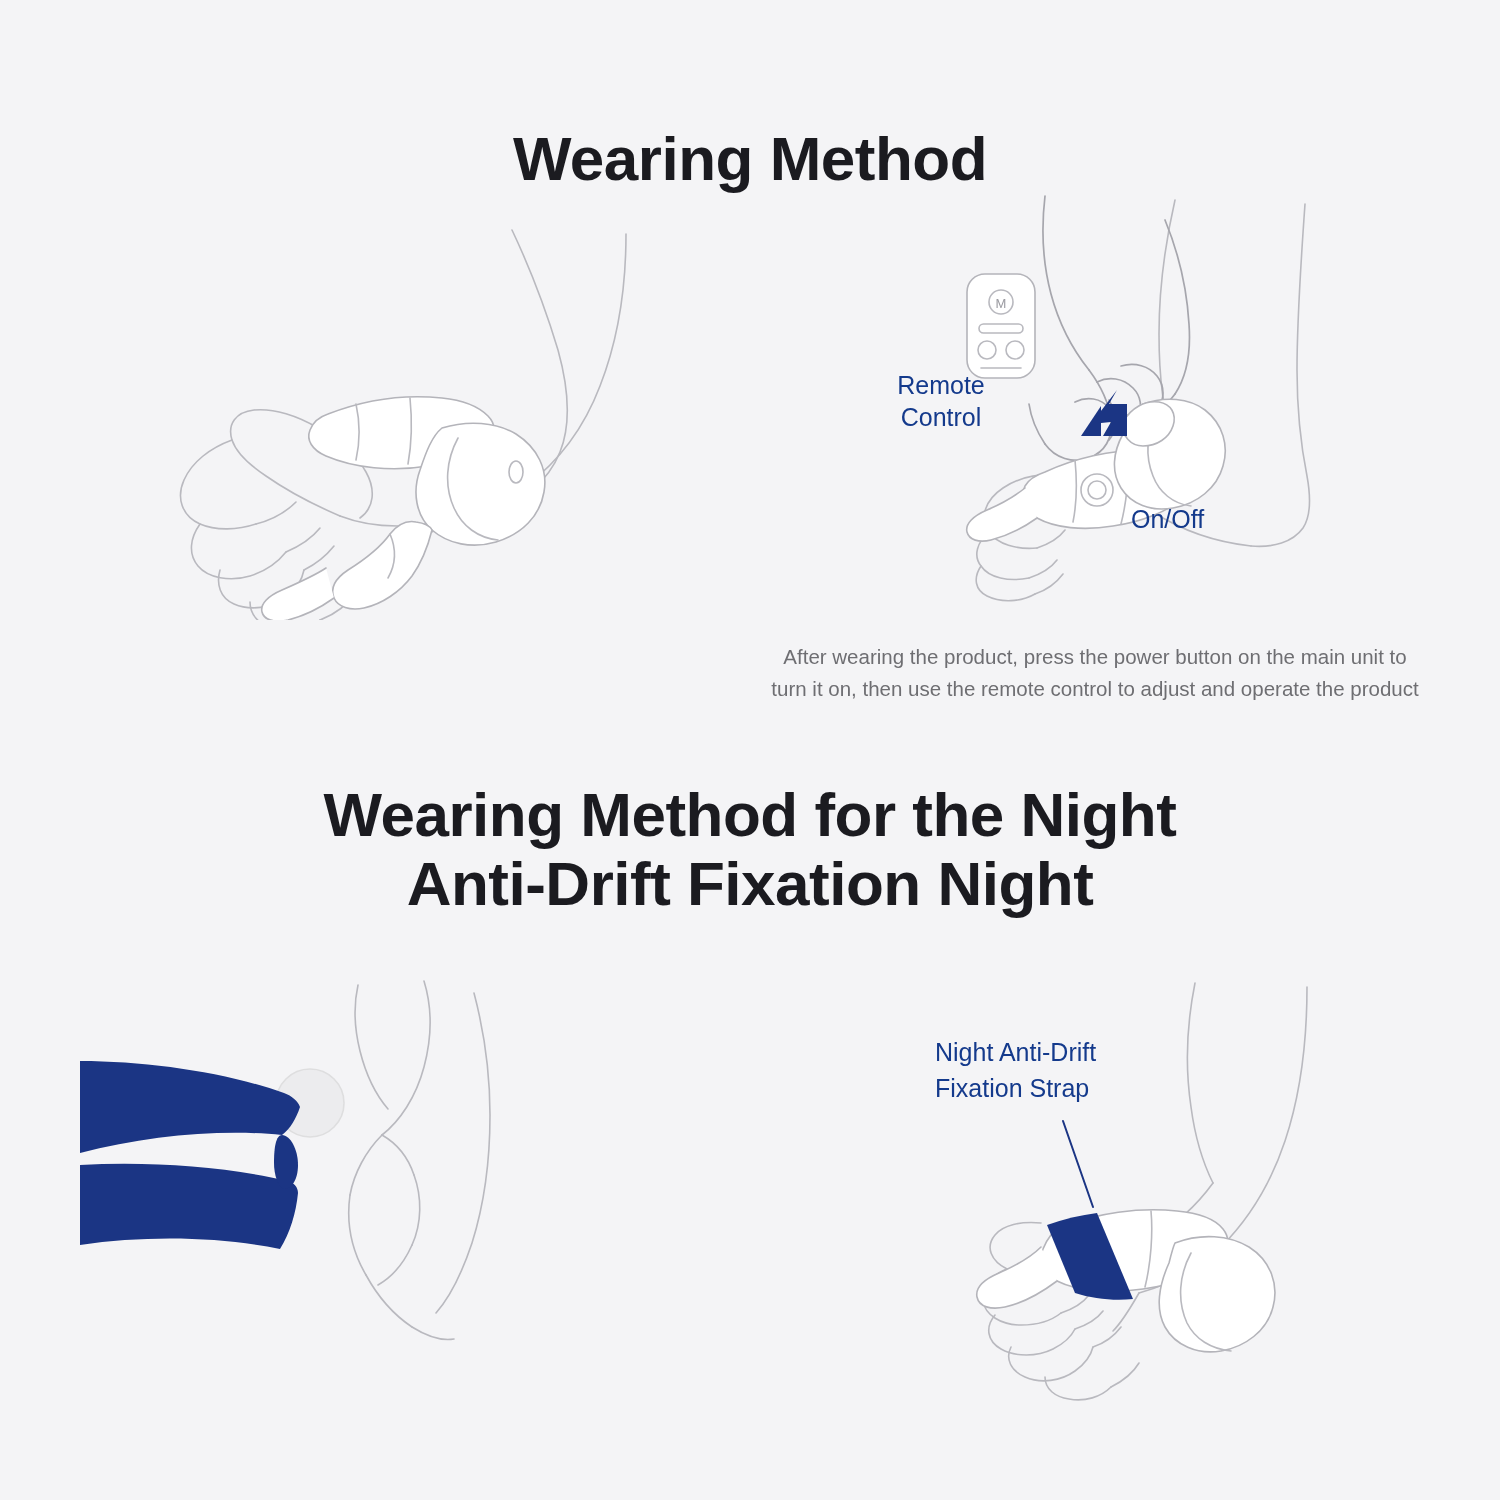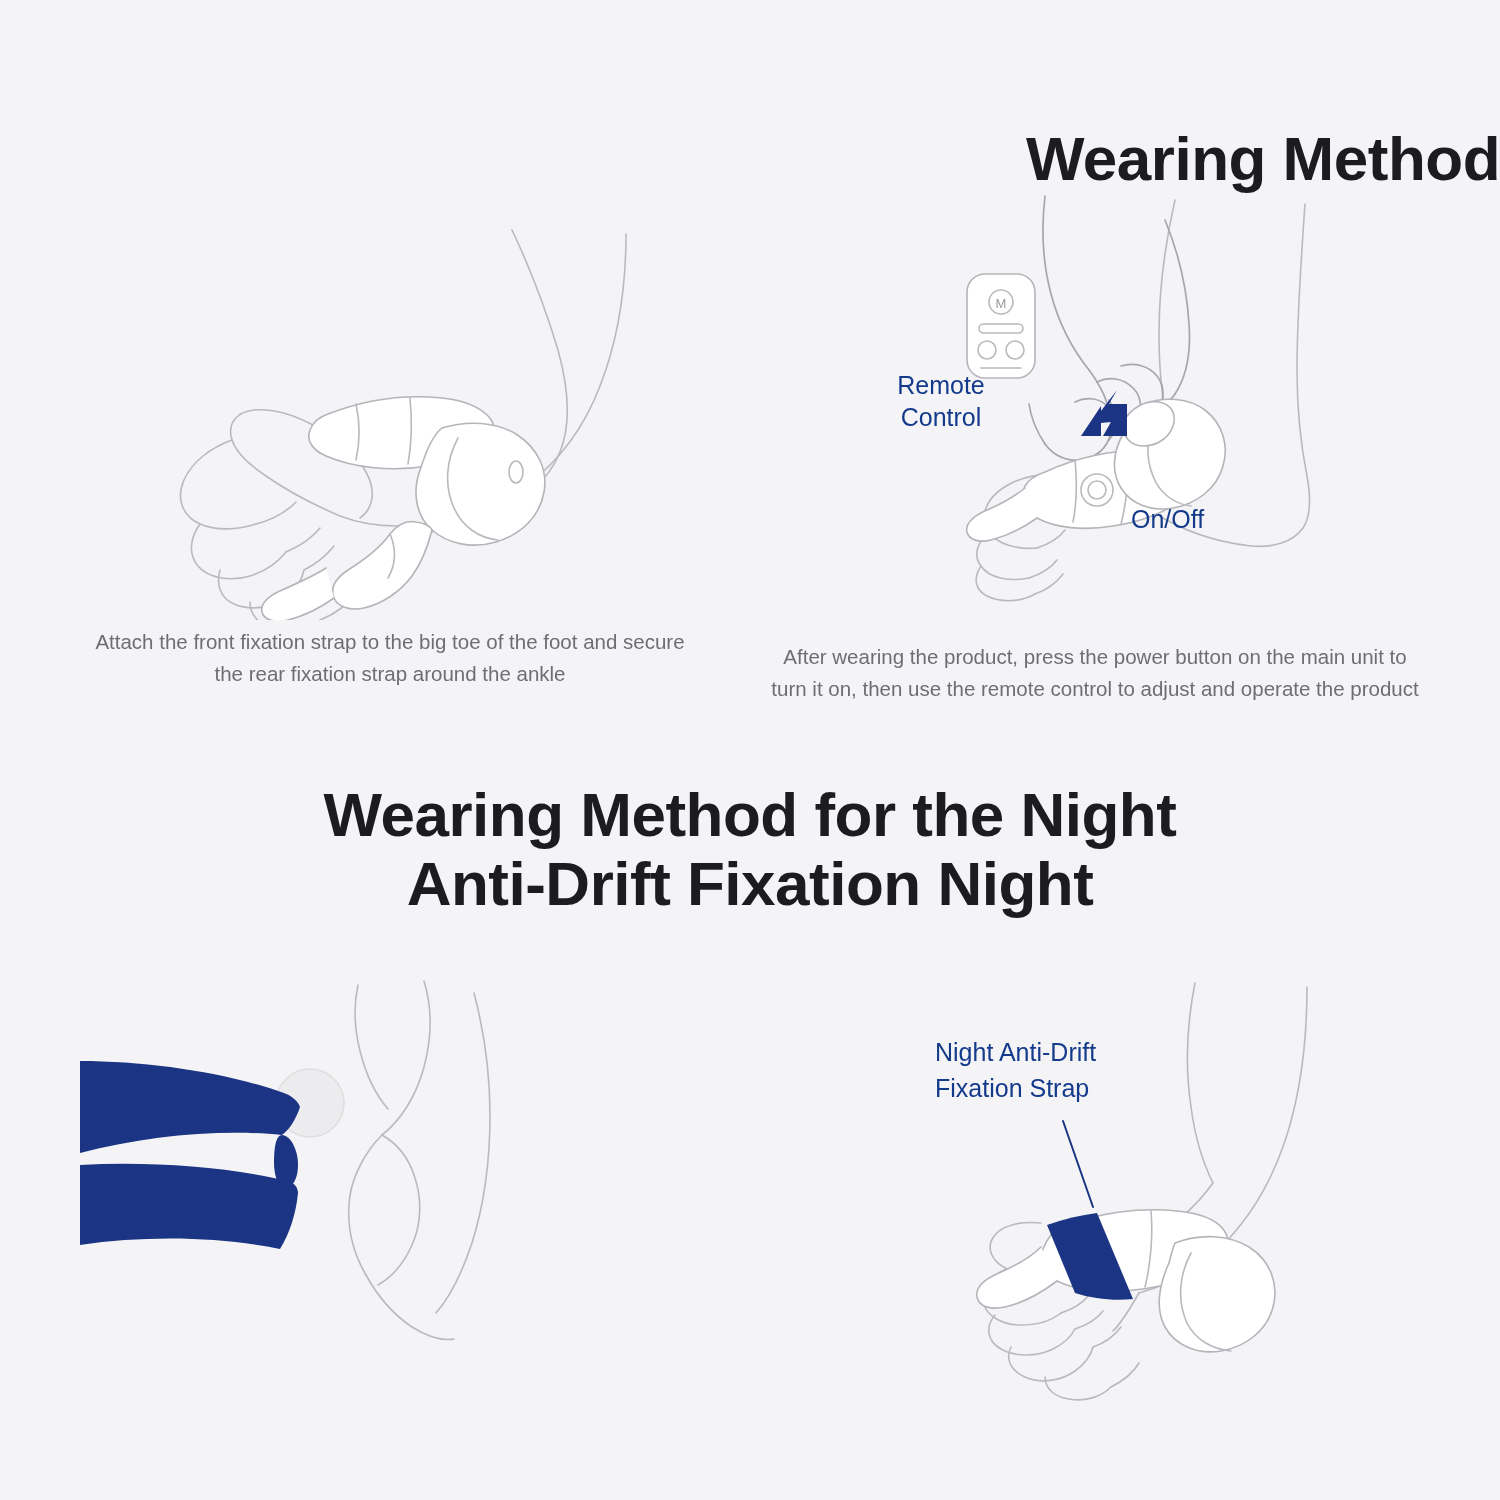--- a/index.html
+++ b/index.html
@@ -25,21 +25,20 @@
     font-weight: 700;
     letter-spacing: -0.5px;
     line-height: 1.12;
   }
   #title-1 {
     position: absolute;
     top: 82px;
     left: 0;
     width: 1500px;
     font-size: 62px;
-    text-align: right;
   }
   #title-2 {
     position: absolute;
     top: 780px;
     left: 0;
     width: 1500px;
     font-size: 62px;
   }
   .panel {
     position: absolute;
@@ -130,21 +129,20 @@
           <path class="sk" d="M398 248 C386 270 384 296 394 318 C402 336 418 348 438 350"></path>
           <ellipse class="sk" cx="456" cy="282" rx="7" ry="11"></ellipse>
 
           <path class="dev" d="M372 340 C368 356 362 372 352 386 C340 402 322 414 304 418 C290 421 278 417 274 408 C270 398 276 388 288 380 C304 370 320 358 330 344 C338 334 346 330 356 332 C364 333 370 336 372 340 Z"></path>
           <path class="sk" d="M330 344 C336 358 336 374 328 388"></path>
 
           <path class="dev" d="M274 408 C260 418 244 426 228 430 C214 433 204 430 202 422 C200 414 208 406 222 400 C238 393 254 386 266 378"></path>
         </g>
       </svg>
     </div>
-    <p class="caption">Attach the front fixation strap to the big toe of the foot and secure the rear fixation strap around the ankle</p>
   </div>
 
   <div class="panel" id="panel-2">
     <div class="figure">
       <svg viewBox="0 0 700 430" xmlns="http://www.w3.org/2000/svg" aria-hidden="true">
         <g>
           <path class="sk" d="M430 10 C420 54 414 100 414 144 C414 184 418 222 428 252"></path>
           <path class="sk" d="M560 14 C556 70 552 126 552 180 C552 220 556 256 562 286 C566 308 566 326 558 338 C548 352 528 358 506 356"></path>
           <path class="sk" d="M506 356 C470 352 436 340 408 322"></path>
           <path class="sk" d="M408 322 C380 306 352 292 326 286"></path>

